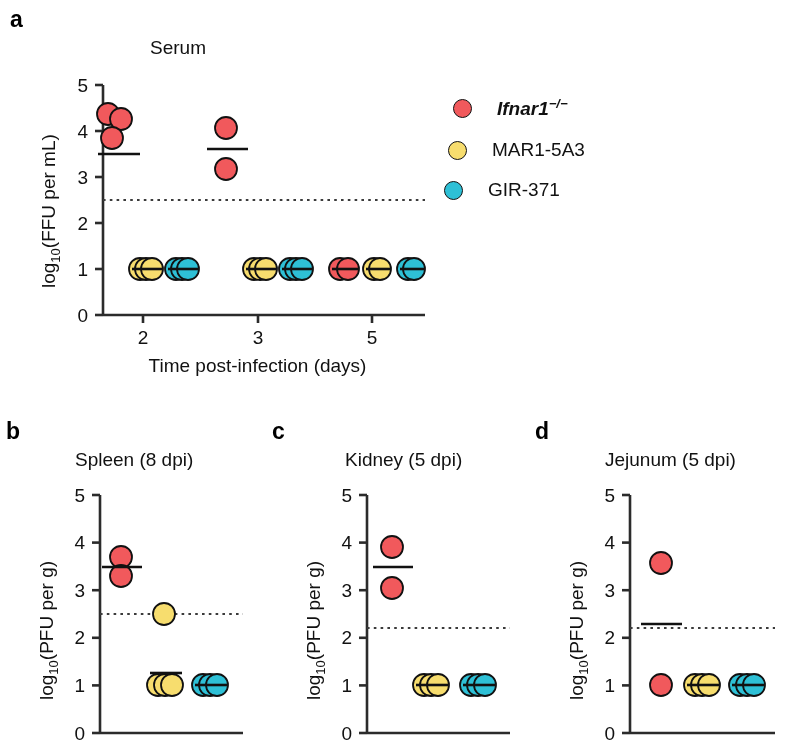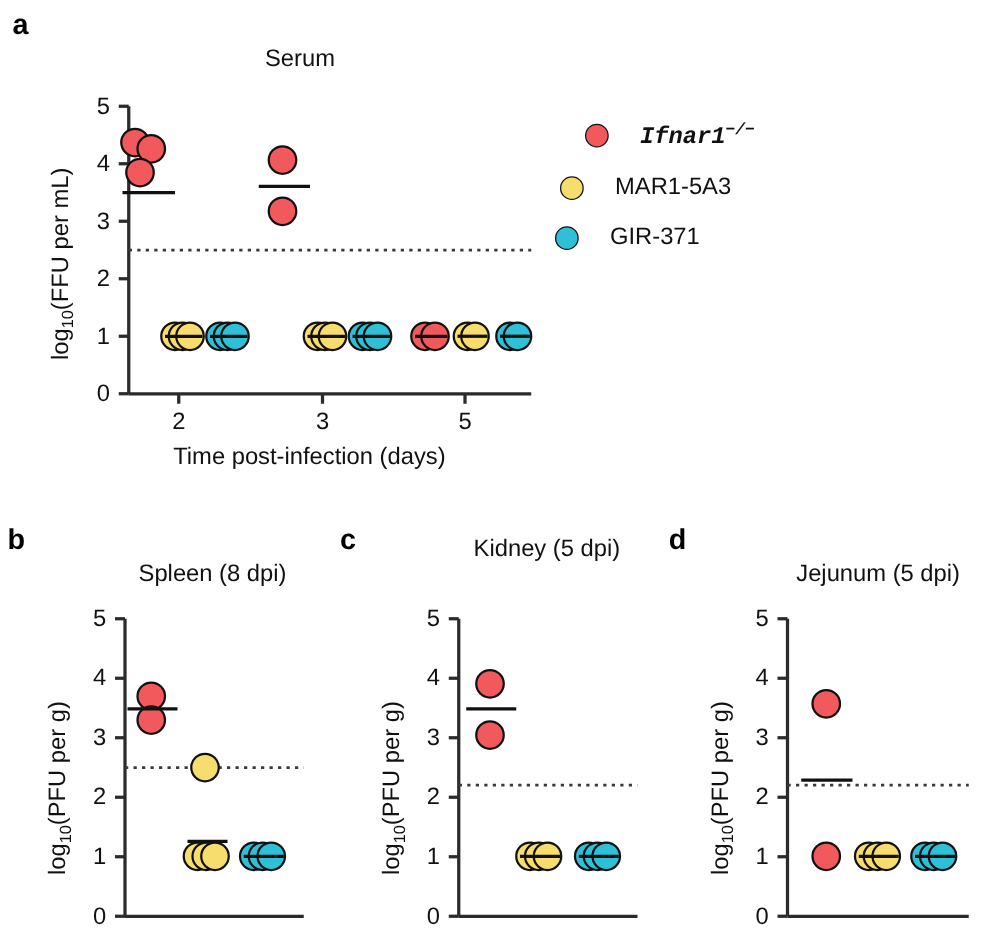--- a/index.html
+++ b/index.html
@@ -18,21 +18,20 @@
     position: absolute;
     font-weight: bold;
     font-size: 23px;
     line-height: 1;
     color: #000;
   }
   .panel-title {
     position: absolute;
     font-size: 19px;
     line-height: 1;
-    text-align: center;
     white-space: nowrap;
     color: #111;
   }
   .axis-label-x {
     position: absolute;
     font-size: 19px;
     text-align: center;
     white-space: nowrap;
     color: #111;
   }
@@ -84,21 +83,21 @@
 </style>
 </head>
 <body>
 
 <div class="panel">
   <div class="panel-letter" style="left:10px; top:8px;">a</div>
   <div class="panel-title" style="left:150px; top:38px; width:180px;">Serum</div>
   <div class="axis-label-y" style="left:38px; top:288px;">
     <span>log</span><sub>10</sub><span>(FFU per mL)</span>
   </div>
-  <div class="axis-label-x" style="left:105px; top:355px; width:285px;">Time post-infection (days)</div>
+  <div class="axis-label-x" style="left:115px; top:355px; width:285px;">Time post-infection (days)</div>
   <svg width="792" height="400">
 
     <line x1="103" y1="85" x2="103" y2="315" stroke="#2b2b2b" stroke-width="2.6"></line>
 
     <line x1="103" y1="315" x2="425" y2="315" stroke="#2b2b2b" stroke-width="2.6"></line>
 
     <g>
       <line x1="95" y1="85" x2="103" y2="85" stroke="#2b2b2b" stroke-width="2.6"></line>
       <line x1="95" y1="131" x2="103" y2="131" stroke="#2b2b2b" stroke-width="2.6"></line>
       <line x1="95" y1="177" x2="103" y2="177" stroke="#2b2b2b" stroke-width="2.6"></line>
@@ -179,21 +178,21 @@
   <div class="tick-label" style="left:60px; top:168px; width:28px;">3</div>
   <div class="tick-label" style="left:60px; top:214px; width:28px;">2</div>
   <div class="tick-label" style="left:60px; top:260px; width:28px;">1</div>
   <div class="tick-label" style="left:60px; top:306px; width:28px;">0</div>
   <div class="tick-label-x" style="left:123px; top:328px; width:40px;">2</div>
   <div class="tick-label-x" style="left:238px; top:328px; width:40px;">3</div>
   <div class="tick-label-x" style="left:352px; top:328px; width:40px;">5</div>
 </div>
 
 <div class="legend">
-  <div class="legend-row" style="left:468px; top:96px;font-family:Liberation Mono, monospace;">
+  <div class="legend-row" style="left:453px; top:96px;">
     <span class="legend-swatch" style="background:#f1595c;"></span>
     <span class="legend-text italic"><span>Ifnar1</span><span class="sup">−/−</span></span>
   </div>
   <div class="legend-row" style="left:448px; top:139px;">
     <span class="legend-swatch" style="background:#f7dd6e;"></span>
     <span class="legend-text">MAR1-5A3</span>
   </div>
   <div class="legend-row" style="left:444px; top:179px;">
     <span class="legend-swatch" style="background:#2ec0d6;"></span>
     <span class="legend-text">GIR-371</span>
@@ -242,21 +241,21 @@
   <div class="tick-label" style="left:57px; top:486px; width:28px;">5</div>
   <div class="tick-label" style="left:57px; top:533px; width:28px;">4</div>
   <div class="tick-label" style="left:57px; top:581px; width:28px;">3</div>
   <div class="tick-label" style="left:57px; top:628px; width:28px;">2</div>
   <div class="tick-label" style="left:57px; top:676px; width:28px;">1</div>
   <div class="tick-label" style="left:57px; top:724px; width:28px;">0</div>
 </div>
 
 <div class="panel">
   <div class="panel-letter" style="left:272px; top:420px;">c</div>
-  <div class="panel-title" style="left:345px; top:430px; width:185px;">Kidney (5 dpi)</div>
+  <div class="panel-title" style="left:345px; top:450px; width:185px;">Kidney (5 dpi)</div>
   <div class="axis-label-y" style="left:303px; top:700px;">
     <span>log</span><sub>10</sub><span>(PFU per g)</span>
   </div>
   <svg width="530" height="744" style="left:0;top:0;">
     <line x1="367" y1="495" x2="367" y2="733" stroke="#2b2b2b" stroke-width="2.6"></line>
     <line x1="367" y1="733" x2="510" y2="733" stroke="#2b2b2b" stroke-width="2.6"></line>
     <g>
       <line x1="359" y1="495" x2="367" y2="495" stroke="#2b2b2b" stroke-width="2.6"></line>
       <line x1="359" y1="542.6" x2="367" y2="542.6" stroke="#2b2b2b" stroke-width="2.6"></line>
       <line x1="359" y1="590.2" x2="367" y2="590.2" stroke="#2b2b2b" stroke-width="2.6"></line>

